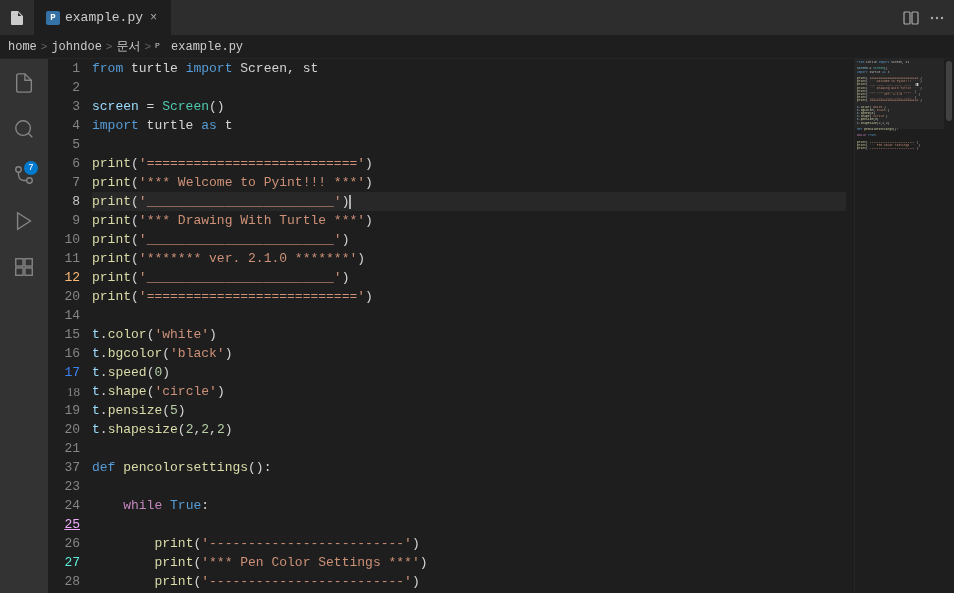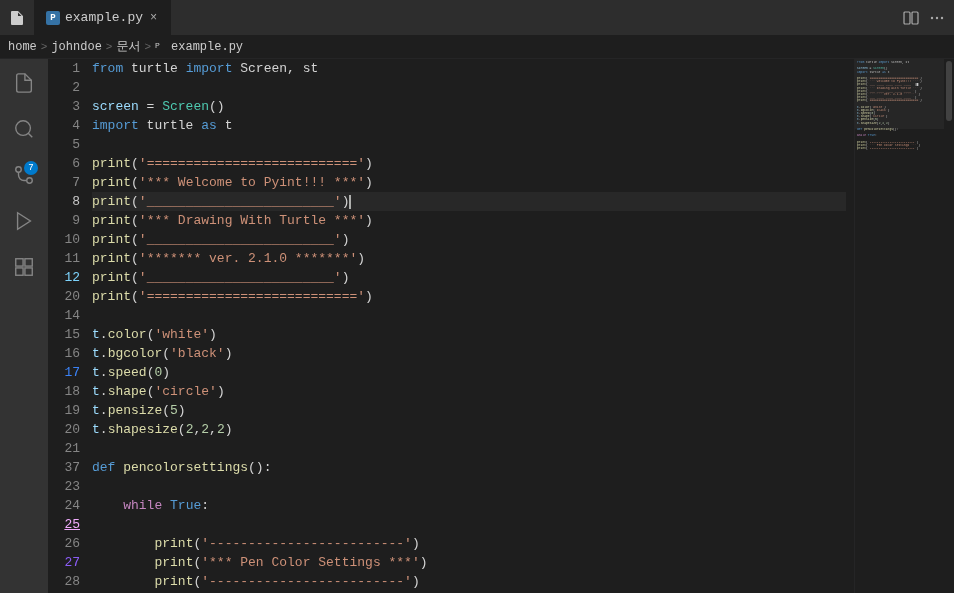--- a/index.html
+++ b/index.html
@@ -332,36 +332,36 @@
           <div style="height: 19px; line-height: 19px; color: rgb(133, 133, 133);">2</div>
           <div style="height: 19px; line-height: 19px; color: rgb(133, 133, 133);">3</div>
           <div style="height: 19px; line-height: 19px; color: rgb(133, 133, 133);">4</div>
           <div style="height: 19px; line-height: 19px; color: rgb(133, 133, 133);">5</div>
           <div style="height: 19px; line-height: 19px; color: rgb(133, 133, 133);">6</div>
           <div style="height: 19px; line-height: 19px; color: rgb(133, 133, 133);">7</div>
           <div style="height: 19px; line-height: 19px; color: rgb(198, 198, 198);">8</div>
           <div style="height: 19px; line-height: 19px; color: rgb(133, 133, 133);">9</div>
           <div style="height: 19px; line-height: 19px; color: rgb(133, 133, 133);">10</div>
           <div style="height: 19px; line-height: 19px; color: rgb(133, 133, 133);">11</div>
-          <div style="height: 19px; line-height: 19px; color: #7dd3fc;">12</div>
+          <div style="height: 19px; line-height: 19px; color: #fdba74;">12</div>
           <div style="height: 19px; line-height: 19px; color: rgb(133, 133, 133);">20</div>
           <div style="height: 19px; line-height: 19px; color: rgb(133, 133, 133);">14</div>
           <div style="height: 19px; line-height: 19px; color: rgb(133, 133, 133);">15</div>
           <div style="height: 19px; line-height: 19px; color: rgb(133, 133, 133);">16</div>
           <div style="height: 19px; line-height: 19px; color: #3b82f6;">17</div>
-          <div style="height: 19px; line-height: 19px; color: rgb(133, 133, 133);">18</div>
+          <div style="height: 19px; line-height: 19px; color: rgb(133, 133, 133); font-family: Liberation Serif, serif;">18</div>
           <div style="height: 19px; line-height: 19px; color: rgb(133, 133, 133);">19</div>
           <div style="height: 19px; line-height: 19px; color: rgb(133, 133, 133);">20</div>
           <div style="height: 19px; line-height: 19px; color: rgb(133, 133, 133);">21</div>
           <div style="height: 19px; line-height: 19px; color: rgb(133, 133, 133);">37</div>
           <div style="height: 19px; line-height: 19px; color: rgb(133, 133, 133);">23</div>
           <div style="height: 19px; line-height: 19px; color: rgb(133, 133, 133);">24</div>
           <div style="height: 19px; line-height: 19px; color: #f0abfc; text-decoration: underline;">25</div>
           <div style="height: 19px; line-height: 19px; color: rgb(133, 133, 133);">26</div>
-          <div style="height: 19px; line-height: 19px; color: #8b5cf6;">27</div>
+          <div style="height: 19px; line-height: 19px; color: #5eead4;">27</div>
           <div style="height: 19px; line-height: 19px; color: rgb(133, 133, 133);">28</div>
         </div>
       <div class="code-content" id="code-content">
           <div class="code-line"><span class="kw-from">from</span><span class="plain"> turtle </span><span class="kw-import">import</span><span class="plain"> Screen, st</span></div>
           <div class="code-line">&nbsp;</div>
           <div class="code-line"><span class="identifier">screen</span><span class="plain"> = </span><span class="module">Screen</span><span class="plain">()</span></div>
           <div class="code-line"><span class="kw-import">import</span><span class="plain"> turtle </span><span class="kw-as">as</span><span class="plain"> t</span></div>
           <div class="code-line">&nbsp;</div>
           <div class="code-line"><span class="fn-call">print</span><span class="plain">(</span><span class="str">'==========================='</span><span class="plain">)</span></div>
           <div class="code-line"><span class="fn-call">print</span><span class="plain">(</span><span class="str">'*** Welcome to Pyint!!! ***'</span><span class="plain">)</span></div>

